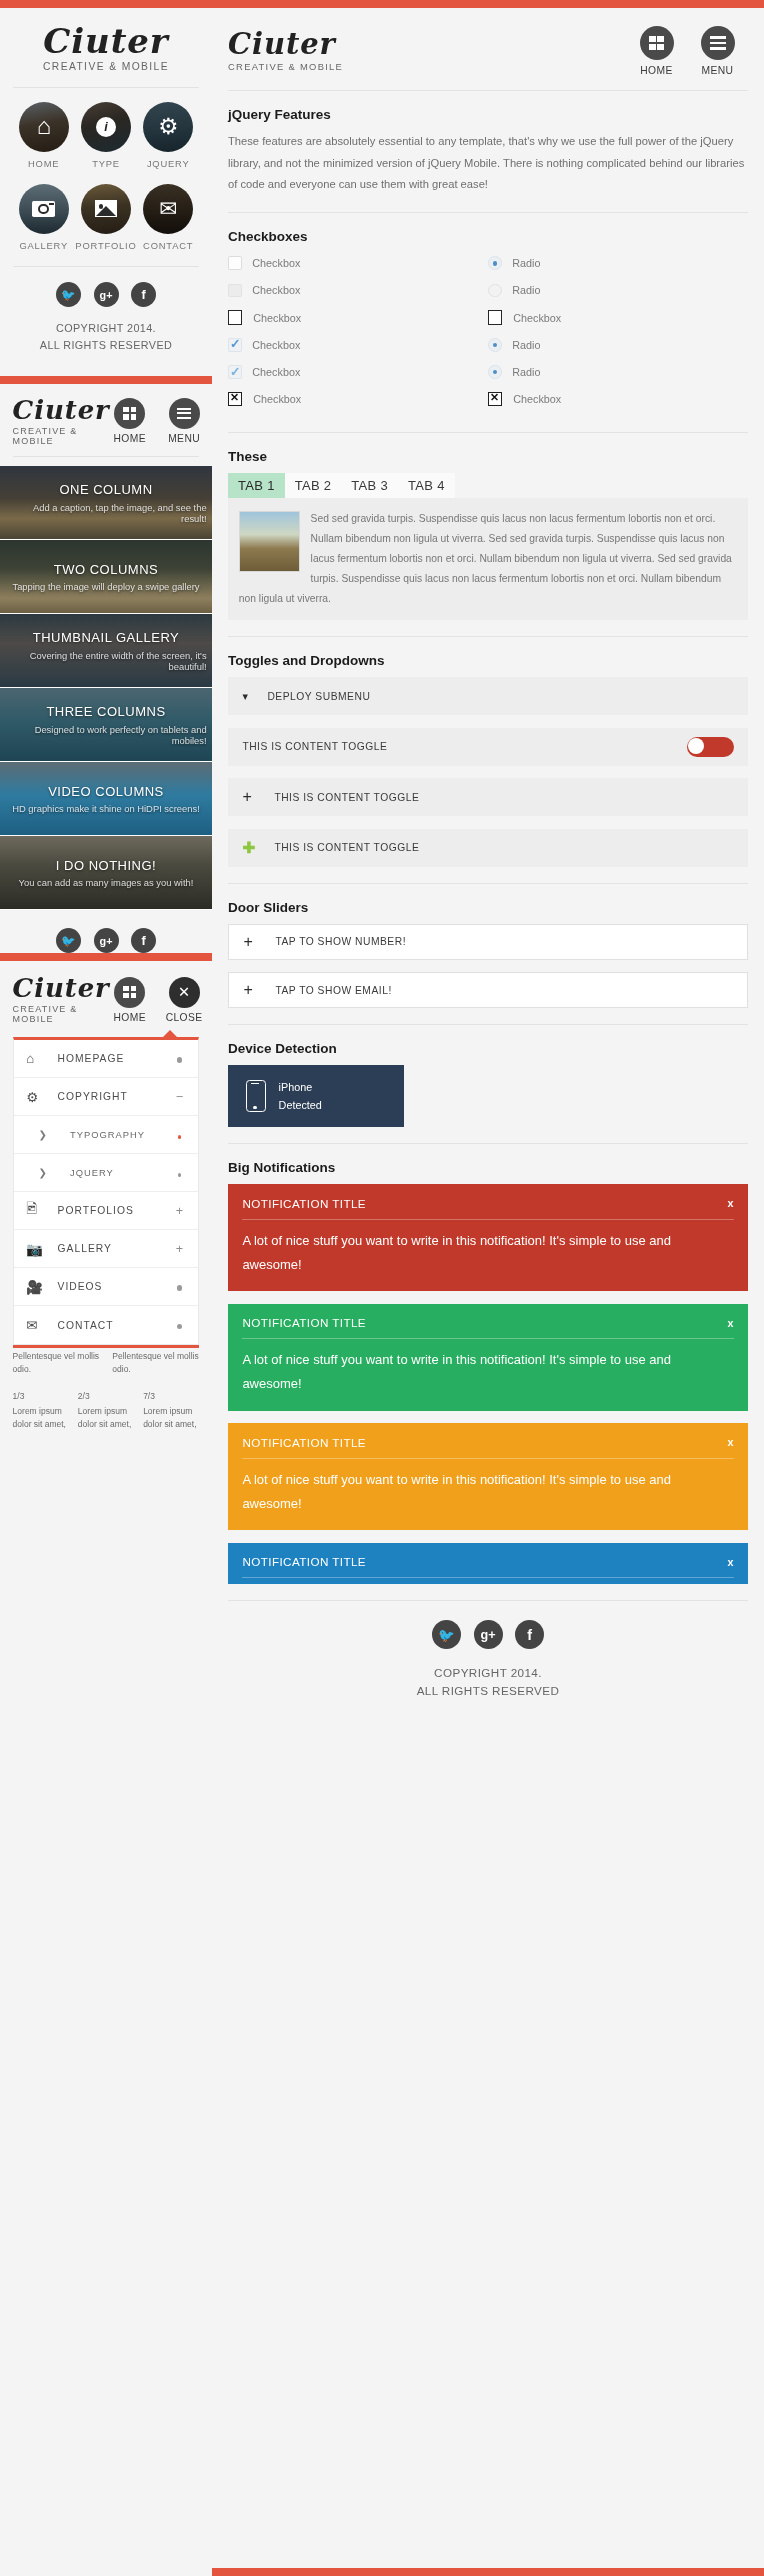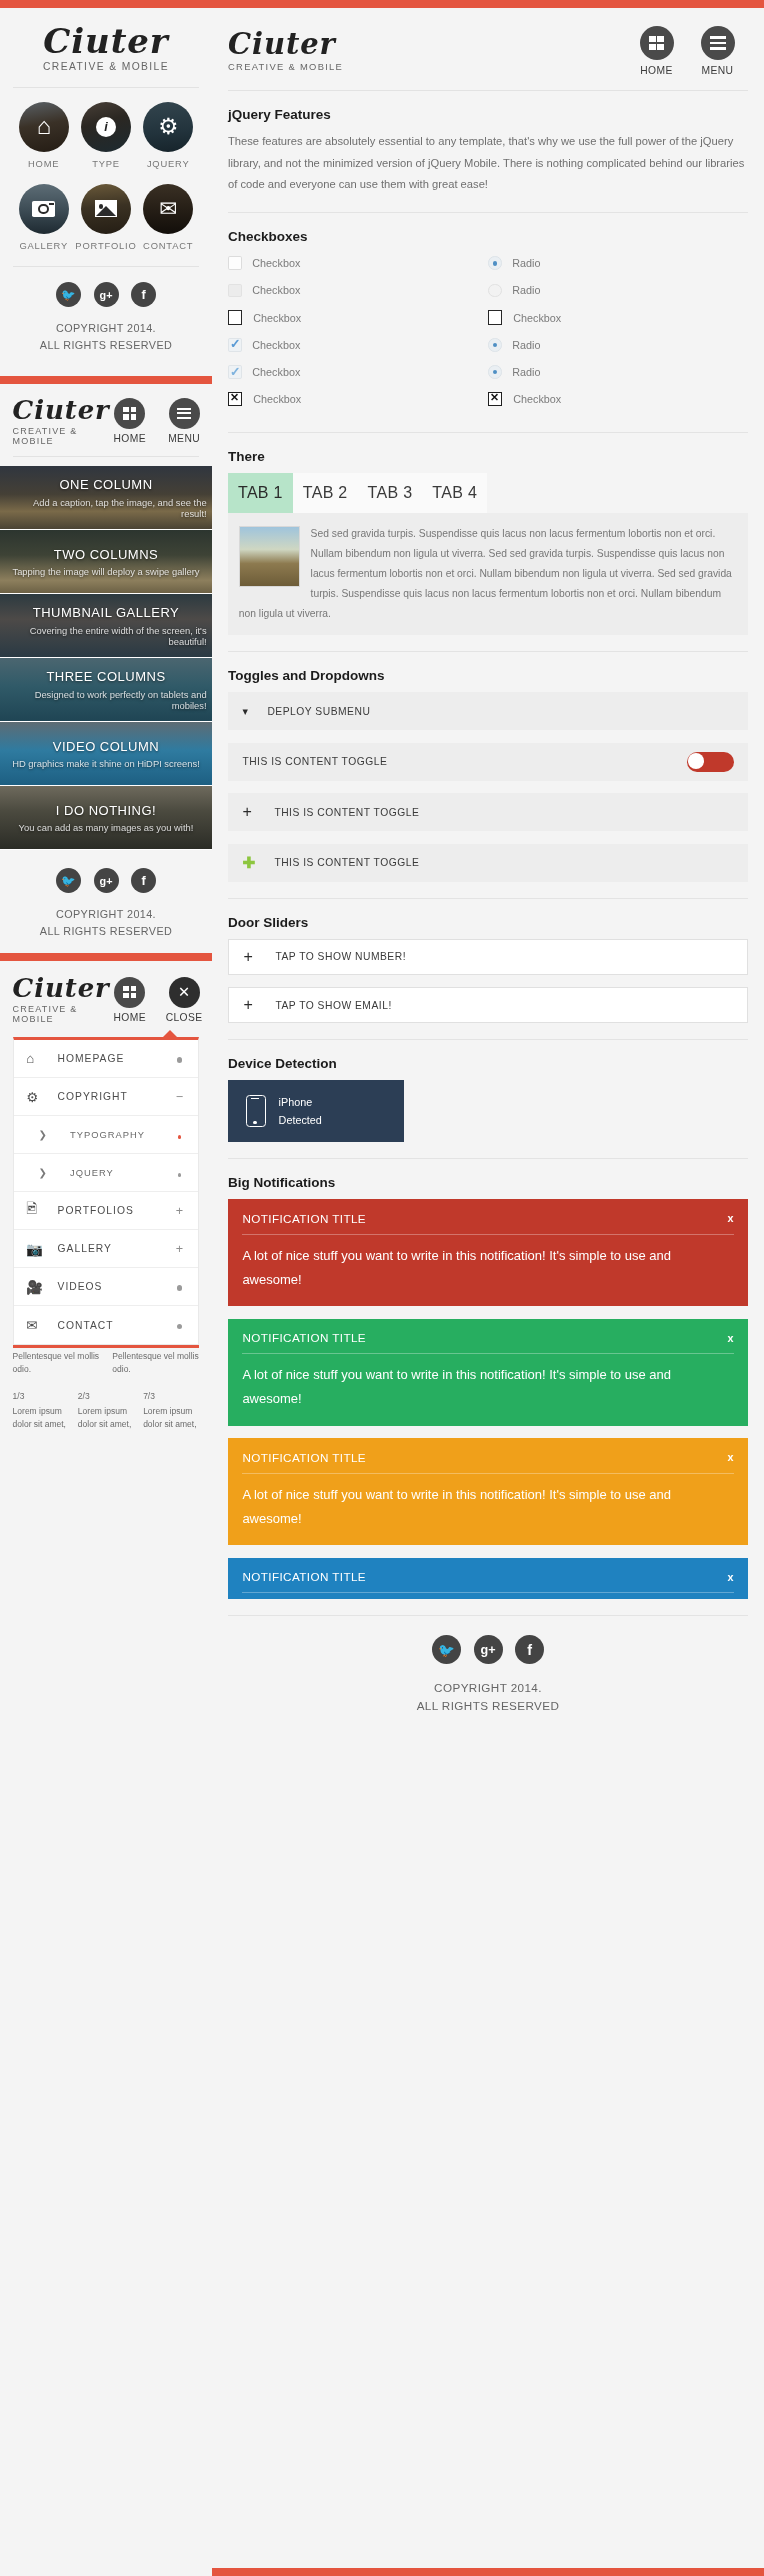--- a/index.html
+++ b/index.html
@@ -81,21 +81,21 @@
   
   #page2 { left: 0; top: 376px; width: 212px; height: 577px; }
   .p2-head { display: flex; align-items: center; padding: 12.6px 12.6px 10.8px; }
   .p2-head .brand { flex: 1; text-align: left; }
   .p2-head .brand .logo-script { font-size: 26px; }
   .p2-head .brand .logo-sub { font-size: 9px; letter-spacing: 1.2px; }
   .p2-head .navs { display: flex; gap: 14.4px; padding-right: 3.6px; }
   .p2-head .navcol { width: 40px; }
 
   .banner {
-    position: relative; height: 64px; overflow: hidden;
+    position: relative; height: 74px; overflow: hidden;
     display: flex; flex-direction: column; align-items: center; justify-content: center;
     border-bottom: 1.8px solid #fff;
   }
   .banner .bg { position: absolute; inset: 0; }
   .banner .btitle {
     position: relative; z-index: 2; color: #fff; font-size: 13px;
     letter-spacing: 0.5px; text-shadow: 0 0.9px 2.7px rgba(0,0,0,.55);
   }
   .banner .bsub {
     position: relative; z-index: 2; color: rgba(255,255,255,.82); font-size: 9.4px;
@@ -195,21 +195,21 @@
   .rad.on { background: #eaeff3; border: 0.9px solid #dde3e8; }
   .rad.on::after {
     content: ""; position: absolute; left: 3.6px; top: 3.6px; width: 4.5px; height: 4.5px;
     border-radius: 50%; background: #4f8fc4;
   }
   .rad.off { background: #f2f2f2; border: 0.9px solid #e1e1e1; }
 
   
   .tabs-bar { display: flex; }
   .tab {
-    padding: 11px 10px; font-size: 16px; color: #3a3a3a; background: #fafafa;
+    padding: 5px 10px; font-size: 13px; color: #3a3a3a; background: #fafafa;
     letter-spacing: 0.3px;
   }
   .tab.active { background: #b7e4c9; color: #2b2b2b; }
   .tab-panel { background: #ededed; padding: 10.8px; }
   .tab-thumb {
     width: 61px; height: 61px; float: left; margin: 1.8px 10.8px 5.4px 0;
     background: linear-gradient(180deg,#9fc4dc 0%,#cfd7c2 38%,#8d7a4f 62%,#6d5c38 100%);
     border: 0.9px solid #d8d8d8;
   }
   .tab-text { font-size: 10.3px; color: #777; line-height: 1.95; }
@@ -397,21 +397,21 @@
       <span class="btitle">THUMBNAIL GALLERY</span>
       <span class="bsub">Covering the entire width of the screen, it's beautiful!</span>
     </div>
     <div class="banner">
       <span class="bg bg3"></span>
       <span class="btitle">THREE COLUMNS</span>
       <span class="bsub">Designed to work perfectly on tablets and mobiles!</span>
     </div>
     <div class="banner">
       <span class="bg bg5"></span>
-      <span class="btitle">VIDEO COLUMN</span>
+      <span class="btitle">VIDEO COLUMNS</span>
       <span class="bsub">HD graphics make it shine on HiDPI screens!</span>
     </div>
     <div class="banner">
       <span class="bg bg6"></span>
       <span class="btitle">I DO NOTHING!</span>
       <span class="bsub">You can add as many images as you with!</span>
     </div>
   </div>
   <div class="p2-foot">
     <div class="social-row">
@@ -614,21 +614,21 @@
           <span class="lbl">Radio</span>
         </div>
         <div class="cb-row">
           <span class="box xbox"></span>
           <span class="lbl">Checkbox</span>
         </div>
       </div>
     </div>
     <div class="rule"></div>
 
-    <div class="sec-title">There</div>
+    <div class="sec-title">These</div>
     <div class="tabs-bar">
       <div class="tab active">TAB 1</div>
       <div class="tab">TAB 2</div>
       <div class="tab">TAB 3</div>
       <div class="tab">TAB 4</div>
     </div>
     <div class="tab-panel">
       <div class="tab-thumb"></div>
       <div class="tab-text">Sed sed gravida turpis. Suspendisse quis lacus non lacus fermentum lobortis non et orci. Nullam bibendum non ligula ut viverra. Sed sed gravida turpis. Suspendisse quis lacus non lacus fermentum lobortis non et orci. Nullam bibendum non ligula ut viverra. Sed sed gravida turpis. Suspendisse quis lacus non lacus fermentum lobortis non et orci. Nullam bibendum non ligula ut viverra.</div>
       <div style="clear:both;"></div>

